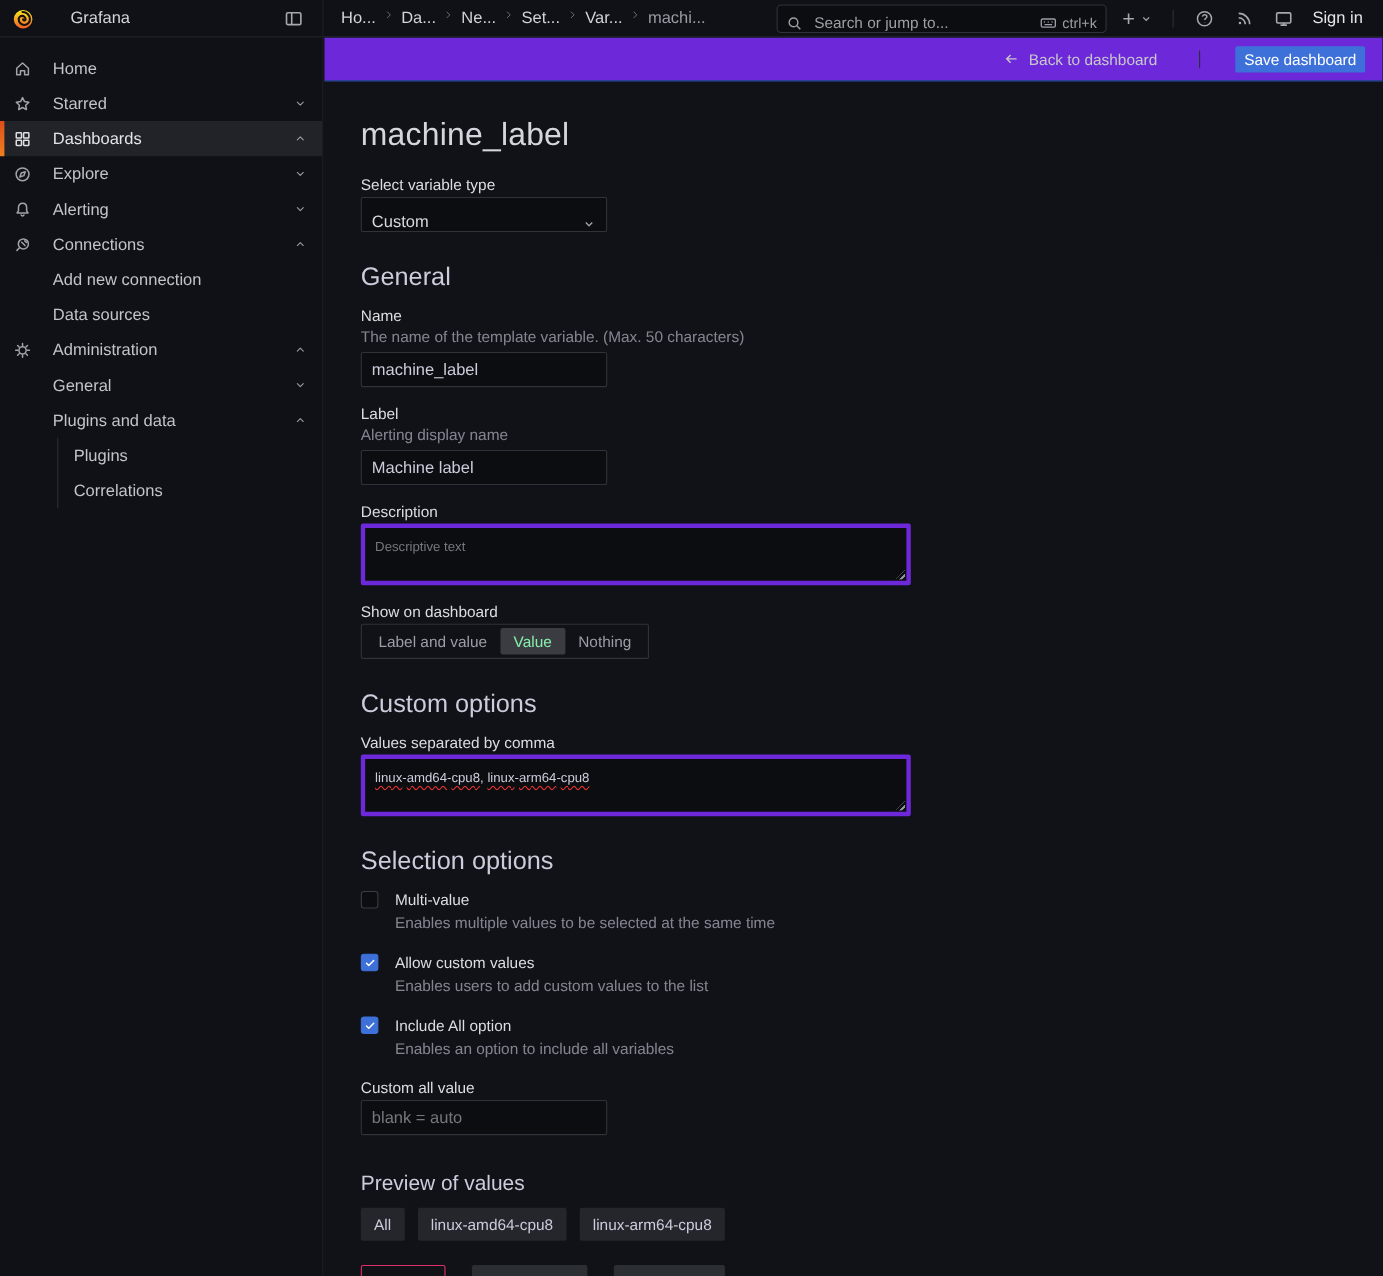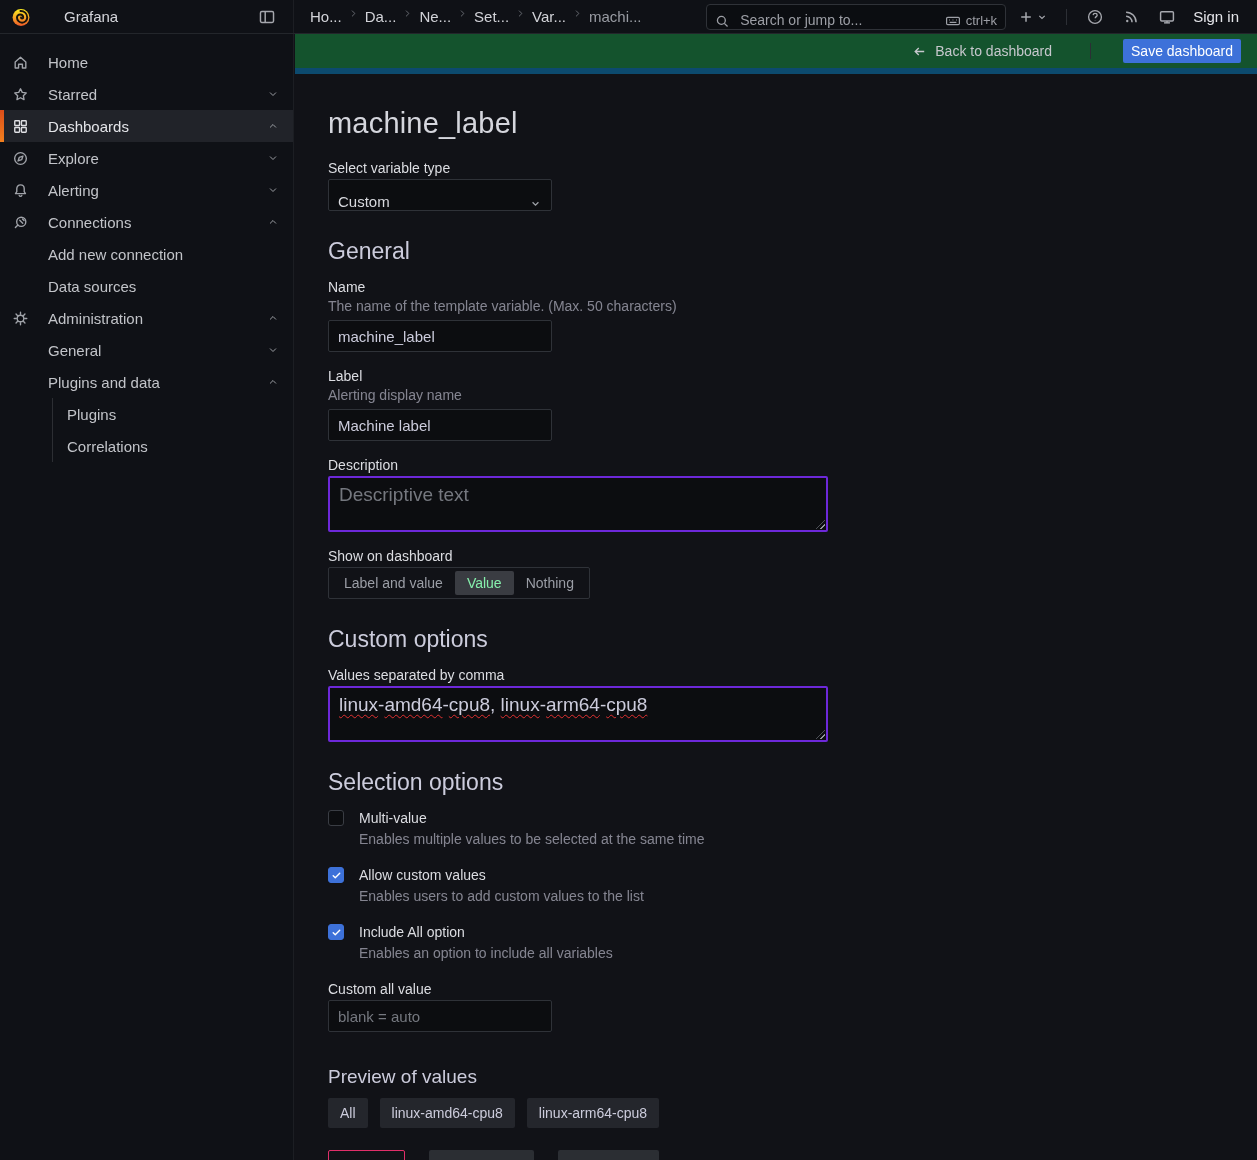--- a/index.html
+++ b/index.html
@@ -65,21 +65,21 @@
   .nav-item.active .nav-icon { color:#dfe0e4; }
   .nav-item.active::before {
     content:""; position:absolute; left:0; top:0; bottom:0; width:4px;
     background:linear-gradient(180deg,#dc4e1a,#f2801e);
   }
   .nav-chevron { margin-left:auto; margin-right:14px; color:#9da0a6; }
 
   
   .toolbar {
     position:absolute; top:34px; left:295px; right:0; height:40px;
-    background:#14532d; border-bottom:6px solid #0c4a6e;
+    background:#6d28d9; border-bottom:1px solid #0c4a6e;
     display:flex; align-items:center; justify-content:flex-end; padding:0 16px; gap:28px; z-index:5;
   }
   .backlink { display:inline-flex; align-items:center; gap:8px; background:none; border:none; color:#c7c8cd; font-size:14px; cursor:pointer; font-family:inherit; }
   .toolbar-divider { width:1px; height:16px; background:#2c2f35; margin:0 4px; }
   .btn-primary {
     background:#3d71d9; color:#ffffff; border:none; border-radius:2px; height:24px;
     padding:0 8px; font-size:14px; cursor:pointer; font-family:inherit;
   }
 
   
@@ -92,22 +92,22 @@
   .field-desc { font-size:14px; color:rgba(204,204,220,.62); margin-bottom:6px; }
   .input, .select {
     width:224px; height:32px; background:#0c0d10; border:1px solid #2f3238; border-radius:2px;
     color:#ccccdc; font-size:15px; padding:0 9px; font-family:inherit; outline:none;
   }
   .input::placeholder { color:#75787f; }
   .select { display:flex; align-items:flex-end; justify-content:space-between; cursor:pointer; }
   .select .sel-val { color:#d8d9de; }
   .select .icon { color:#9da0a6; }
   .textarea {
-    position:relative; width:500px; height:56px; background:#0c0d10; border:2px solid #6d28d9;
-    border-radius:2px; padding:7px 9px; font-size:19px; line-height:20px; color:#ccccdc; cursor:text;
+    position:relative; width:500px; height:56px; background:#0c0d10; border:4px solid #6d28d9;
+    border-radius:2px; padding:7px 9px; font-size:12px; line-height:20px; color:#ccccdc; cursor:text;
   }
   .textarea .placeholder { color:#75787f; }
   .resizer {
     position:absolute; right:1px; bottom:1px; width:9px; height:9px;
     clip-path:polygon(100% 0,100% 100%,0 100%);
     background:repeating-linear-gradient(135deg, transparent 0 2px, #8f939b 2px 3.4px);
   }
   .misspelled { text-decoration:underline wavy #e03131 1px; text-underline-offset:3px; }
 
   .radiogroup { display:inline-flex; align-items:center; border:1px solid #2f3238; border-radius:2px; padding:3px; background:transparent; height:32px; }

